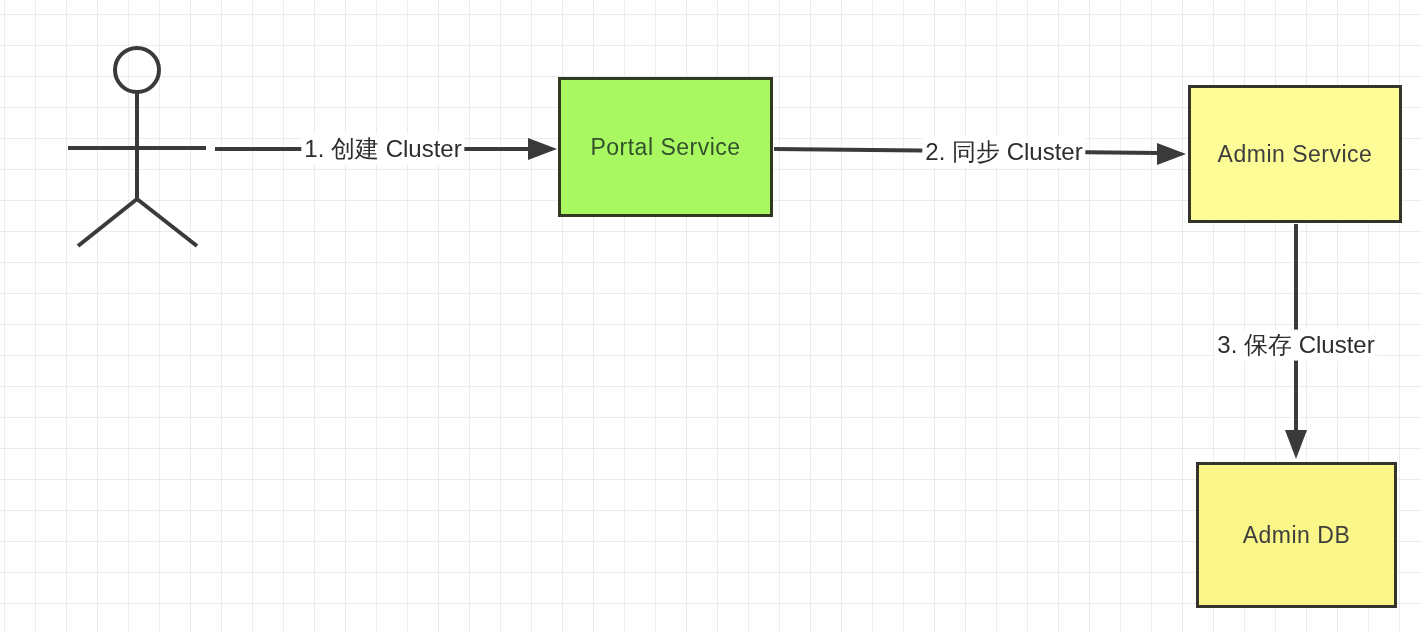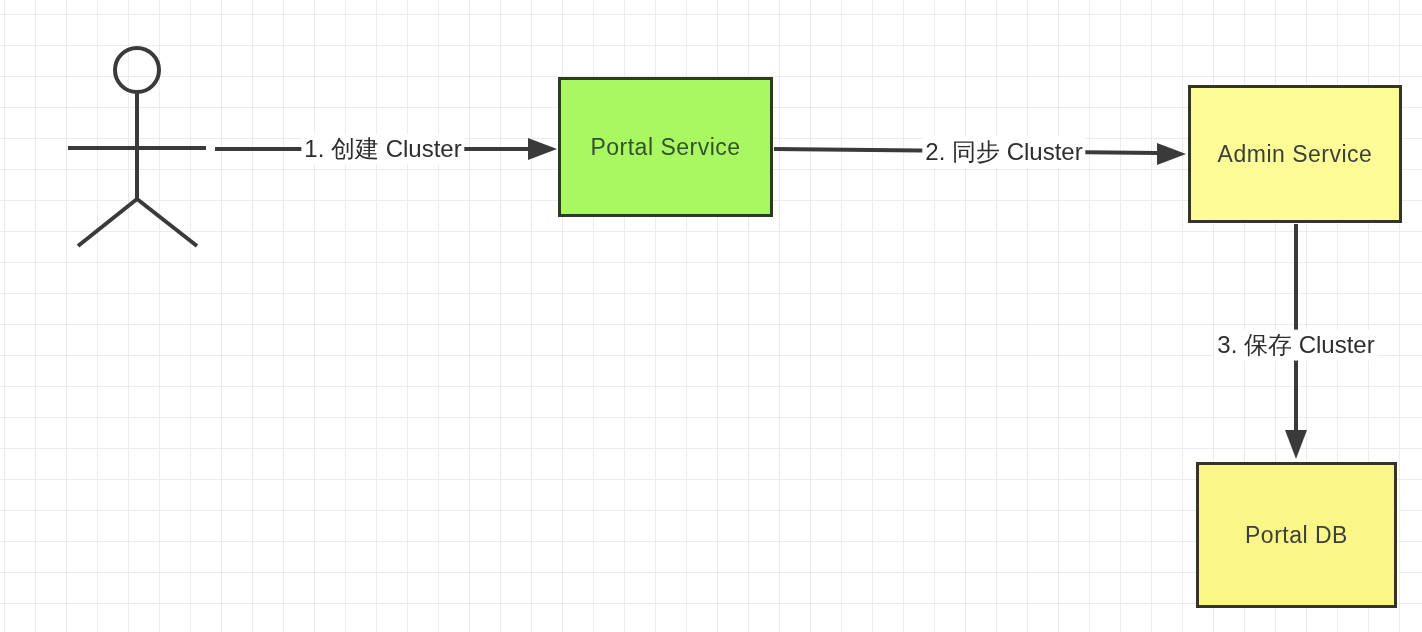--- a/index.html
+++ b/index.html
@@ -105,21 +105,21 @@
 
   <div class="node" style="left: 558px; top: 77px; width: 215px; height: 140px; background-color: rgb(169, 248, 97); border-color: rgb(47, 58, 32); color: rgb(51, 81, 45);">
     <span>Portal Service</span>
   </div>
 
   <div class="node" style="left: 1188px; top: 85px; width: 214px; height: 138px; background-color: rgb(253, 252, 150); border-color: rgb(52, 52, 42); color: rgb(62, 62, 62); text-align: right;">
     <span>Admin Service</span>
   </div>
 
   <div class="node" style="left: 1196px; top: 462px; width: 201px; height: 146px; background-color: rgb(250, 247, 136); border-color: rgb(52, 52, 42); color: rgb(62, 62, 62);">
-    <span>Portal DB</span>
+    <span>Admin DB</span>
   </div>
 
   <div class="edge-label" style="left:383px; top:149px;">1. 创建 Cluster</div>
 
   <div class="edge-label" style="left:1004px; top:152px;">2. 同步 Cluster</div>
 
   <div class="edge-label" style="left:1296px; top:345px;">3. 保存 Cluster</div>
 
 
 </div>

